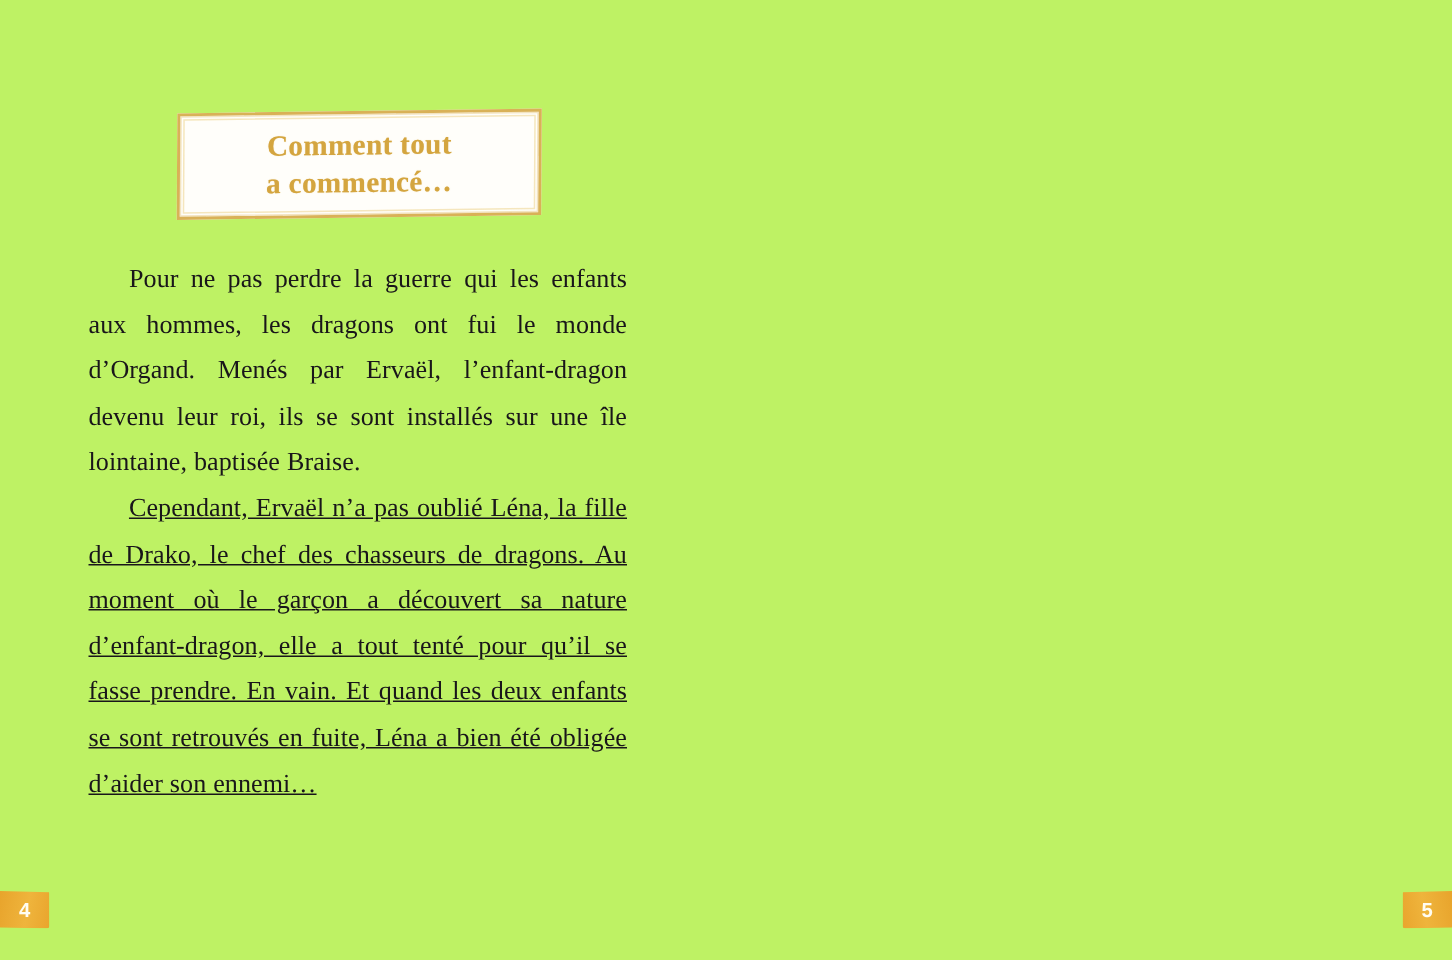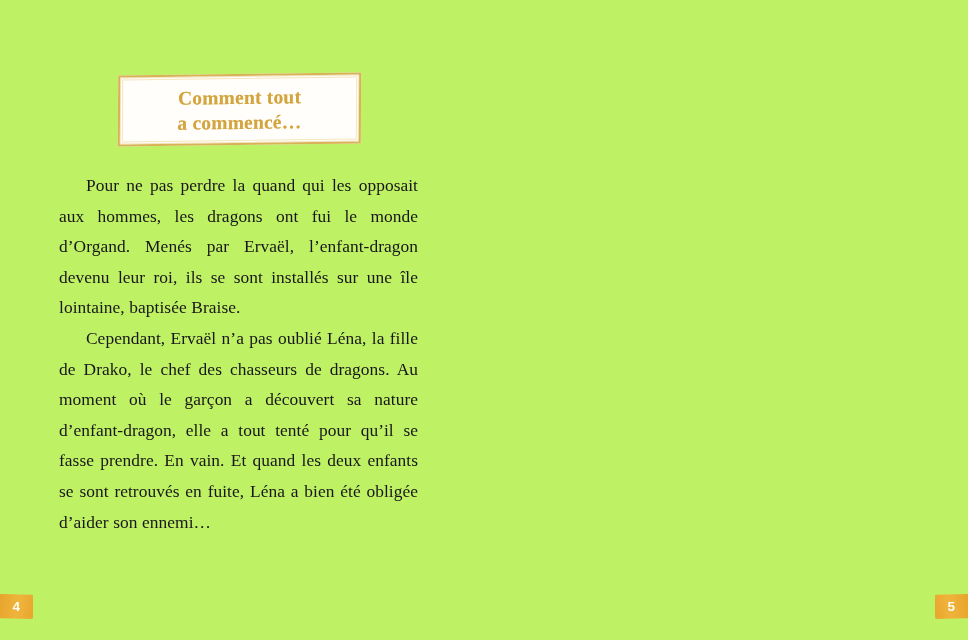--- a/index.html
+++ b/index.html
@@ -44,21 +44,21 @@
     margin: 0;
     text-align: justify;
     text-justify: inter-word;
     text-indent: 1.55em;
     font-size: 17.4px;
     line-height: 30.6px;
     letter-spacing: 0.05px;
     word-spacing: 0.2px;
     hyphens: none;
   }
-  .para:last-child { text-align-last: left; }
+  .para:last-child { text-align-last: left; text-decoration: underline; }
 
   
   .title-box {
     position: absolute;
     left: 118px;
     top: 74px;
     width: 243px;
     height: 71px;
     box-sizing: border-box;
     border: 2px solid #d9b157;
@@ -124,21 +124,21 @@
 <div class="spread">
 
   <div class="page page-left">
 
     <div class="title-box">
       <div class="title-text">Comment tout
 a commencé…</div>
     </div>
 
     <div class="column column-left">
-      <p class="para">Pour ne pas perdre la quand qui les opposait aux hommes, les dragons ont fui le monde d’Organd. Menés par Ervaël, l’enfant-dragon devenu leur roi, ils se sont installés sur une île lointaine, baptisée Braise.</p>
+      <p class="para">Pour ne pas perdre la guerre qui les enfants aux hommes, les dragons ont fui le monde d’Organd. Menés par Ervaël, l’enfant-dragon devenu leur roi, ils se sont installés sur une île lointaine, baptisée Braise.</p>
       <p class="para">Cependant, Ervaël n’a pas oublié Léna, la fille de Drako, le chef des chasseurs de dragons. Au moment où le garçon a découvert sa nature d’enfant-dragon, elle a tout tenté pour qu’il se fasse prendre. En vain. Et quand les deux enfants se sont retrouvés en fuite, Léna a bien été obligée d’aider son ennemi…</p>
     </div>
 
     <div class="page-badge page-badge-left">4</div>
   </div>
 
   <div class="page page-right">
 
     <div class="page-badge page-badge-right">5</div>
   </div>

